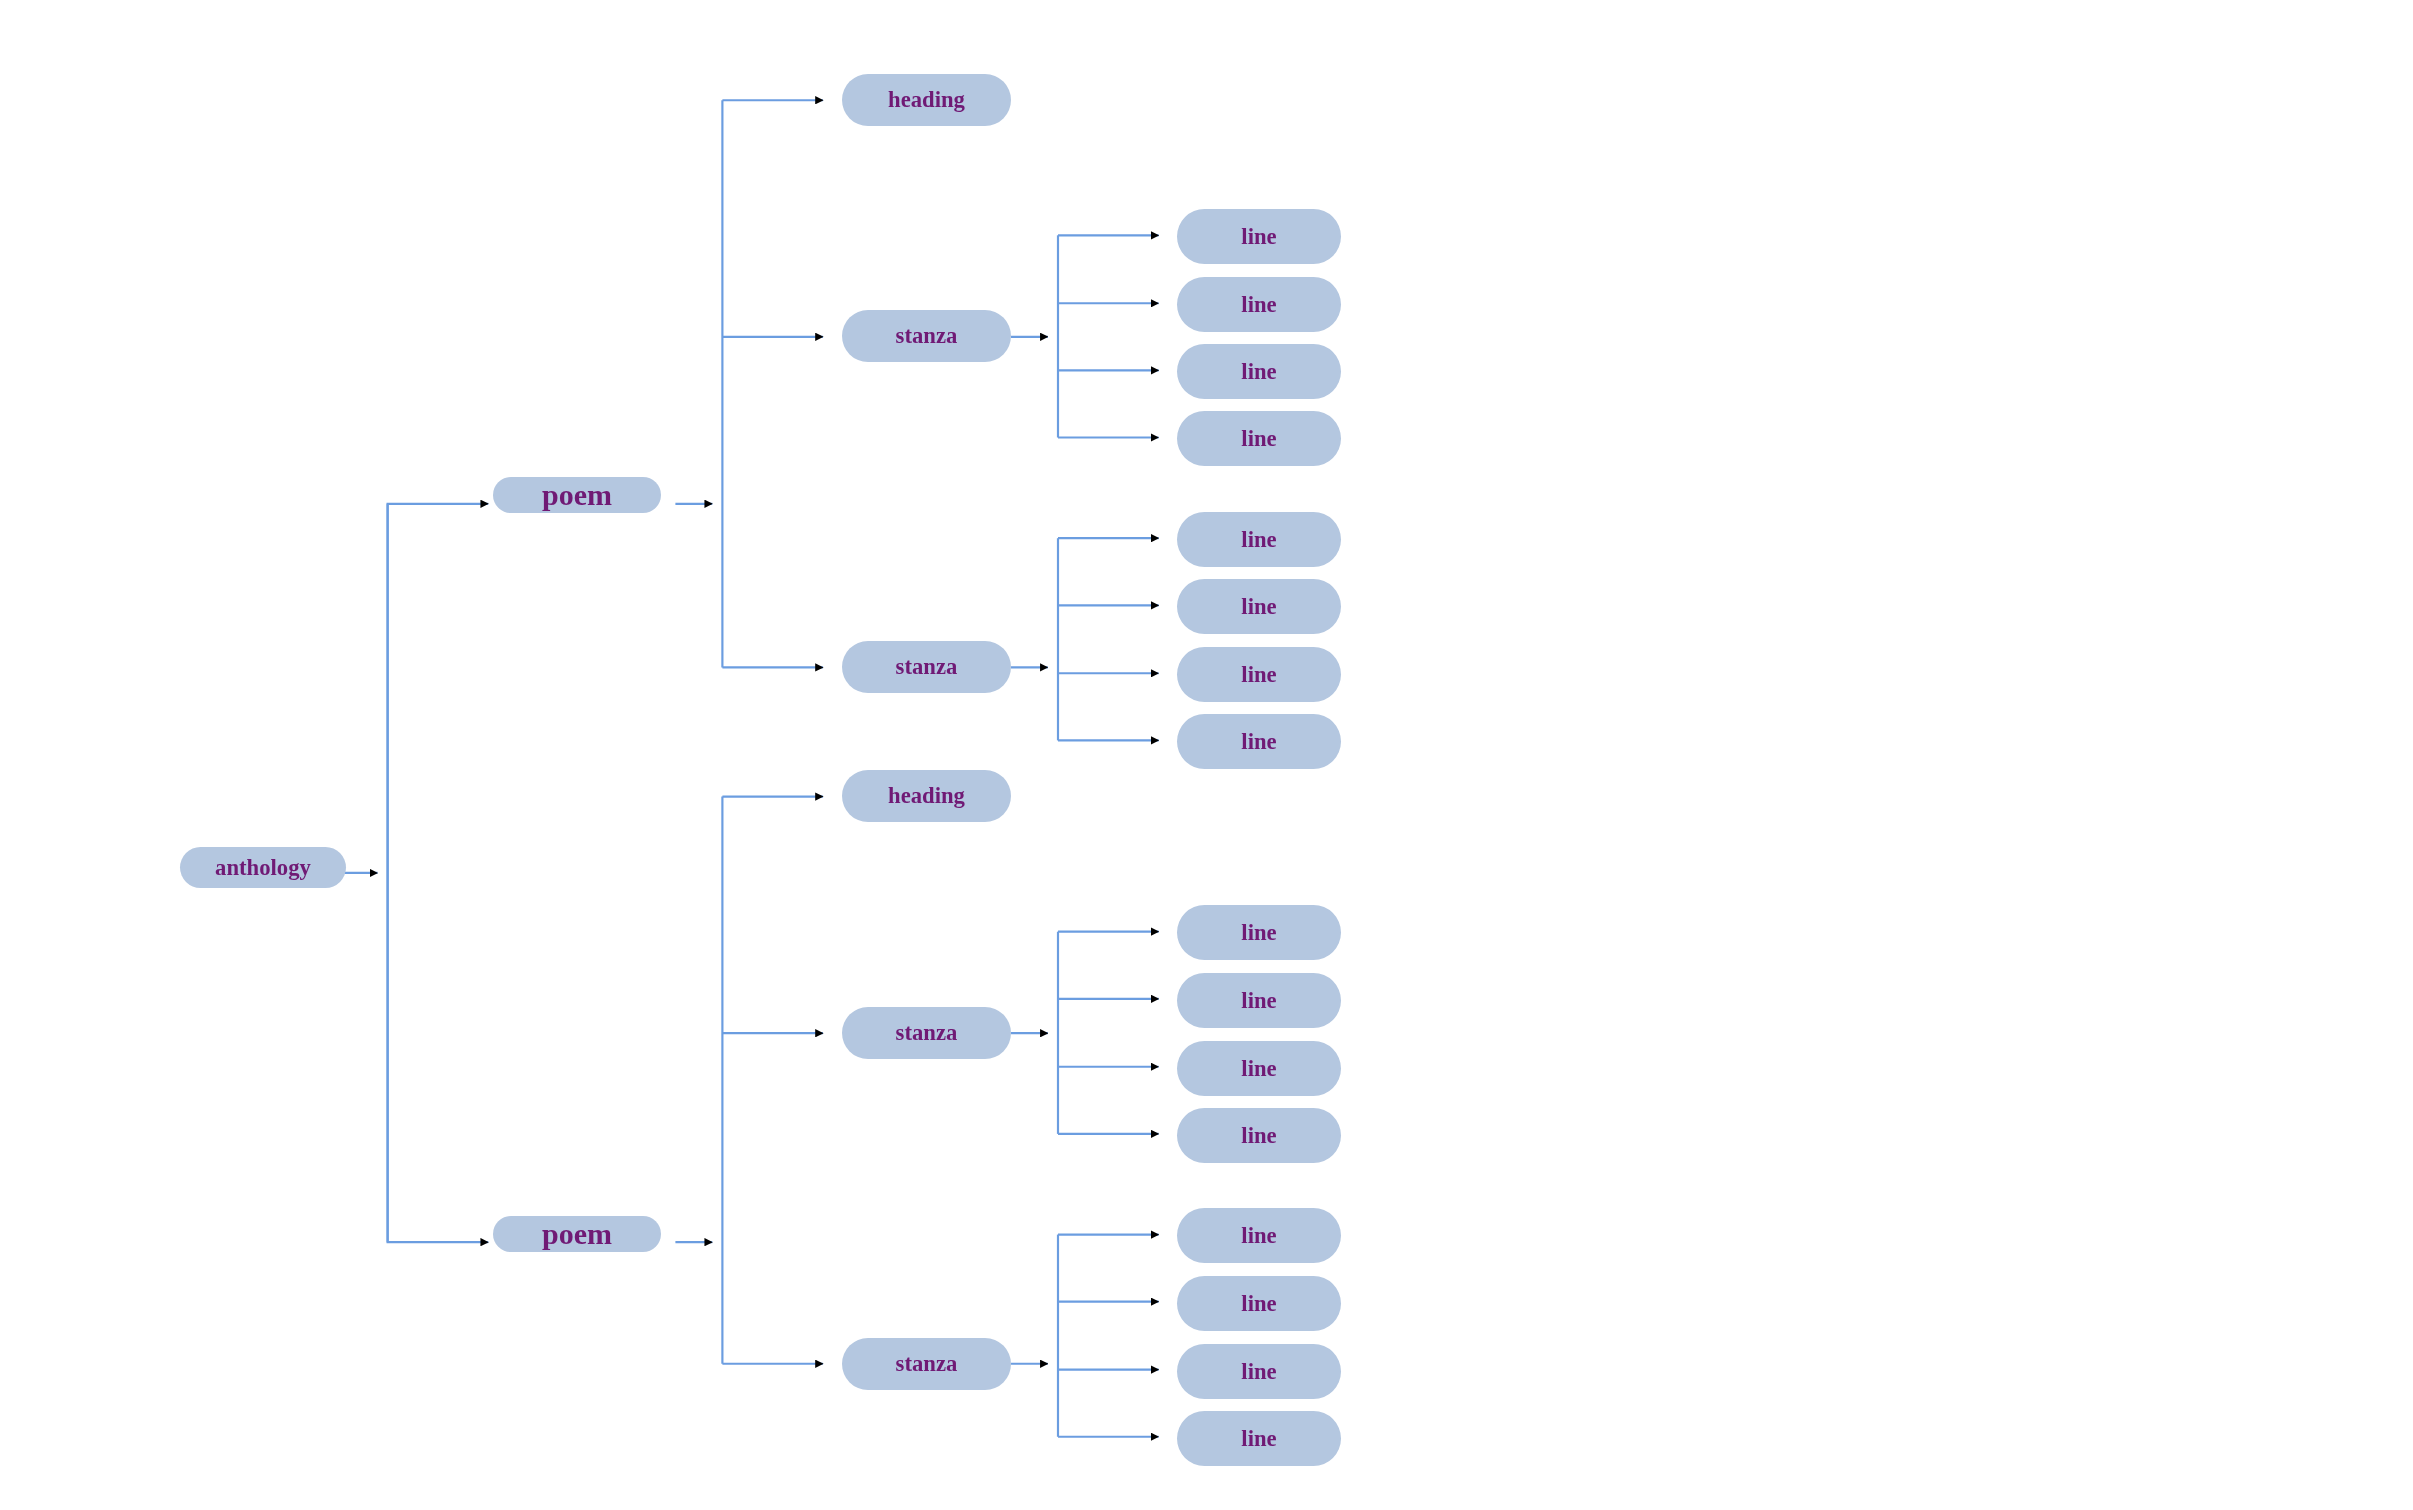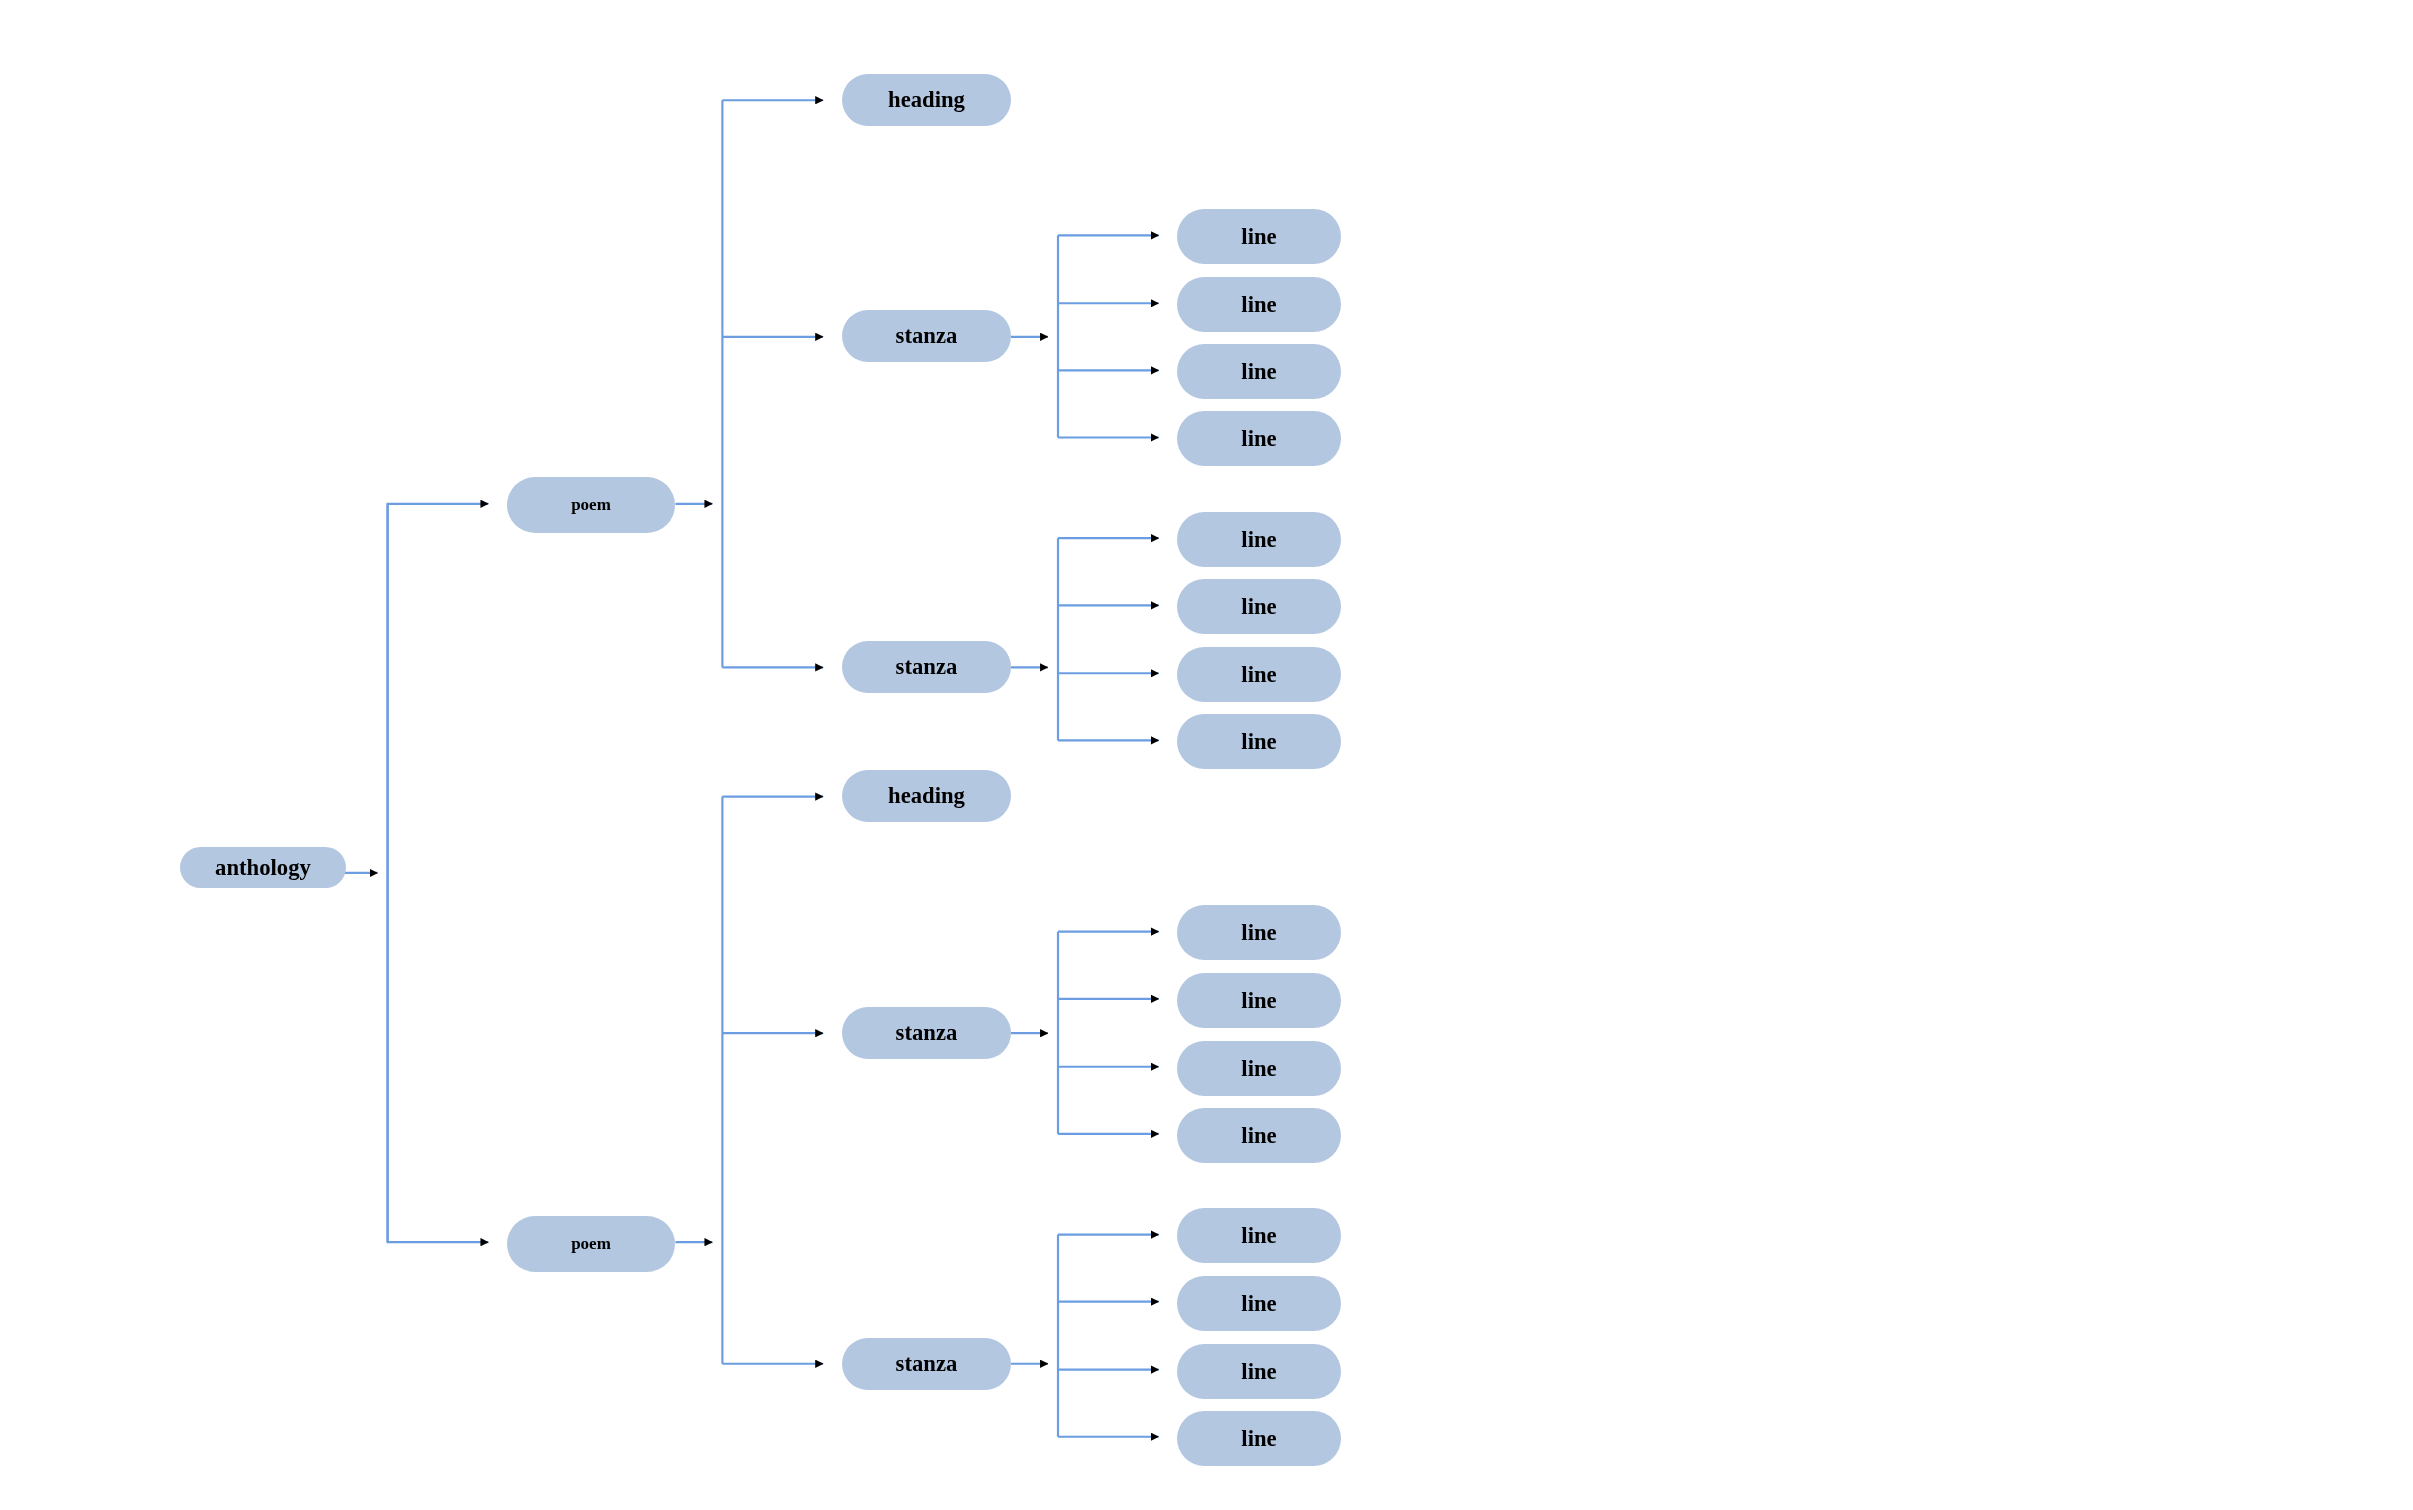--- a/index.html
+++ b/index.html
@@ -8,29 +8,29 @@
     width:2413px;height:1511px;
     overflow:hidden;
   }
   #canvas{position:relative;width:2413px;height:1511px;background:#ffffff;}
   #wires{position:absolute;left:0;top:0;width:2413px;height:1511px;pointer-events:none;}
   .node{
     position:absolute;
     display:flex;align-items:center;justify-content:center;
     background:#b4c7e0;
     border-radius:838px;
-    color:#000000;
+    color:#701a75;
     font-weight:bold;
     font-family:"Liberation Serif", serif;
     box-sizing:border-box;
     white-space:nowrap;
     user-select:none;
   }
   .node-root{  left:180px; width:166px; height:41px; font-size:22.7px; }
-  .node-poem{  left:507px; width:168px; height:56px; font-size:17px; }
+  .node-poem{  left:493px; width:168px; height:36px; font-size:30px; }
   .node-mid{   left:842px;width:169px; height:52px; font-size:22.7px; }
   .node-leaf{  left:1177px;width:164px; height:55px; font-size:22.7px; }
 </style>
 </head>
 <body>
 
 <div id="canvas">
 
   <svg id="wires" viewBox="0 0 2876 1800" width="2413" height="1511" xmlns="http://www.w3.org/2000/svg">
     <defs>

